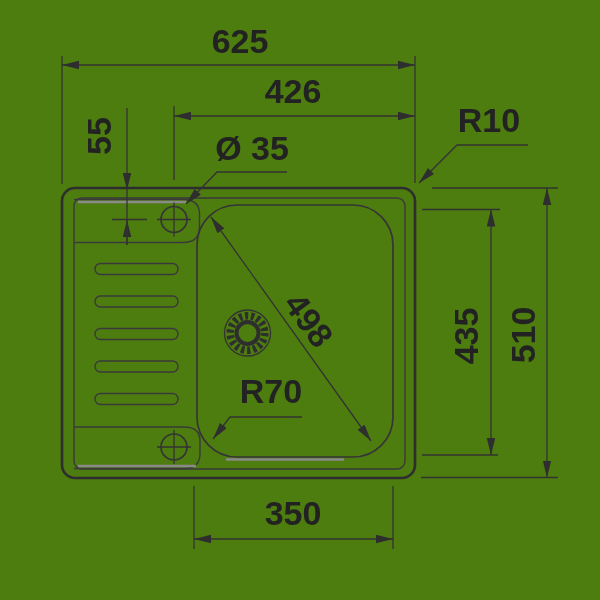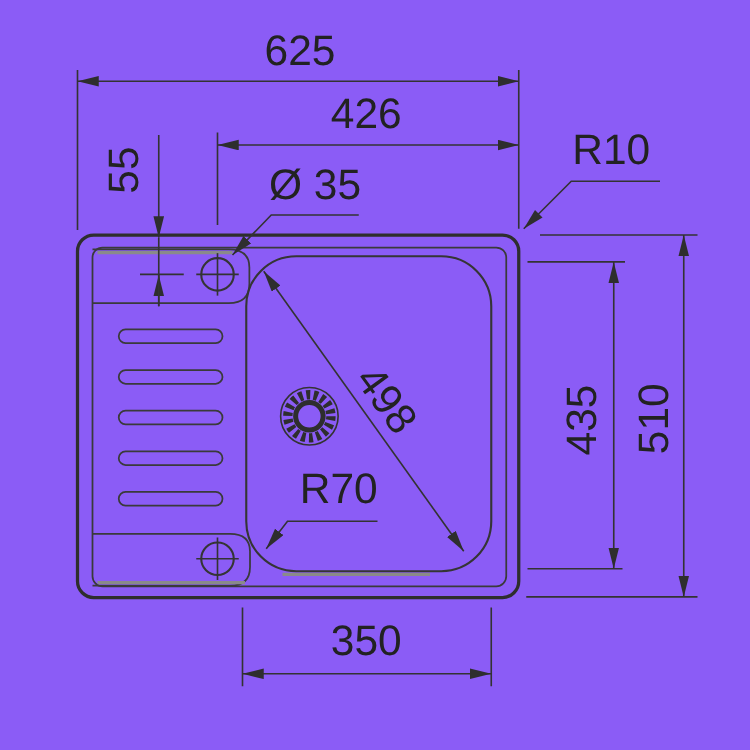--- a/index.html
+++ b/index.html
@@ -1,18 +1,19 @@
 <!DOCTYPE html>
 <html><head>
 <meta charset="utf-8">
 <style>
   html,body{margin:0;padding:0;background:#ffffff;}
   .stage{
-    position:relative;width:600px;height:600px;background:#8b5cf6;overflow:hidden;
+    position:relative;width:600px;height:600px;background:#4d7c0f;overflow:hidden;
     font-family:"Liberation Sans", sans-serif;
+    font-weight:bold;
   }
   svg{display:block}
   .thin   {stroke:#3a3a3a;stroke-width:1.4;fill:none;}
   .med    {stroke:#353535;stroke-width:1.7;fill:none;}
   .thick  {stroke:#2e2e2e;stroke-width:2.6;fill:none;}
   .dim    {stroke:#333333;stroke-width:1.3;fill:none;}
   .shadow {stroke:#8a8a8a;stroke-width:2.6;fill:none;}
   .teeth  {stroke:#2e2e2e;stroke-width:7.5;fill:none;stroke-dasharray:3.2 2.82;}
   .ring   {stroke:#2e2e2e;stroke-width:4;fill:none;}
   text{

